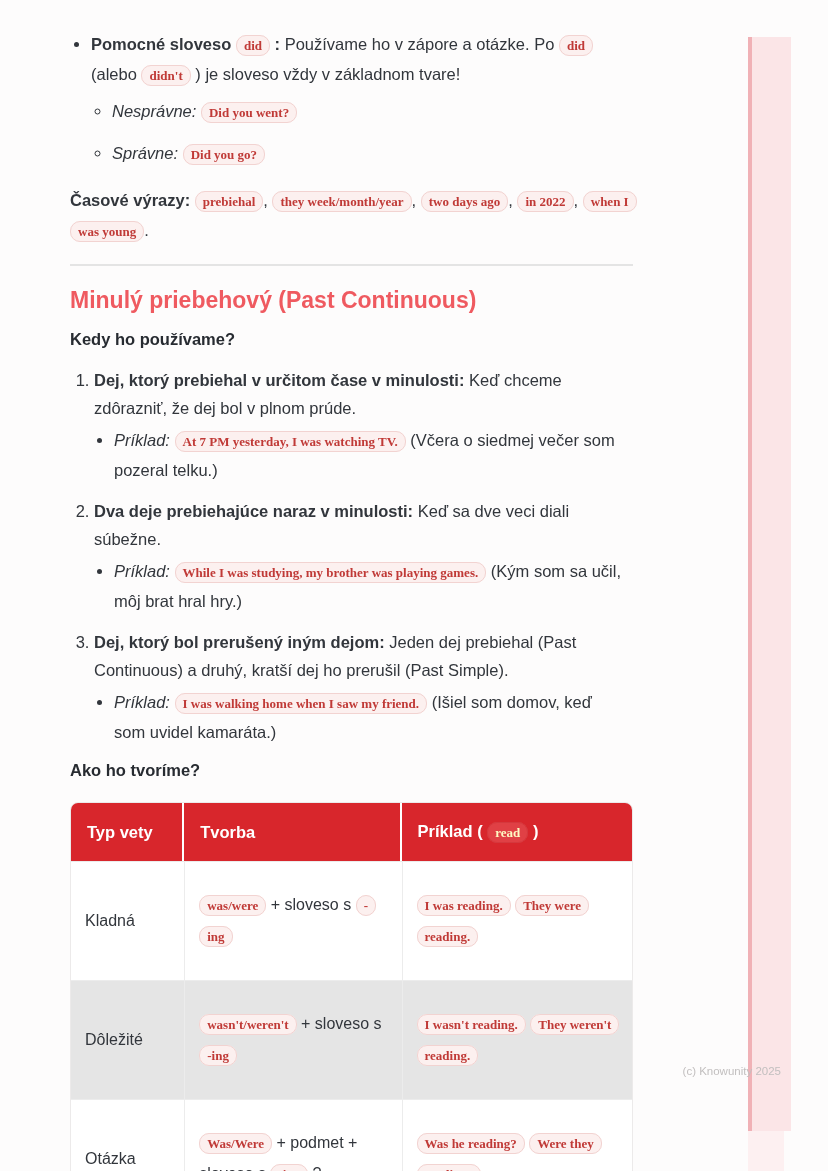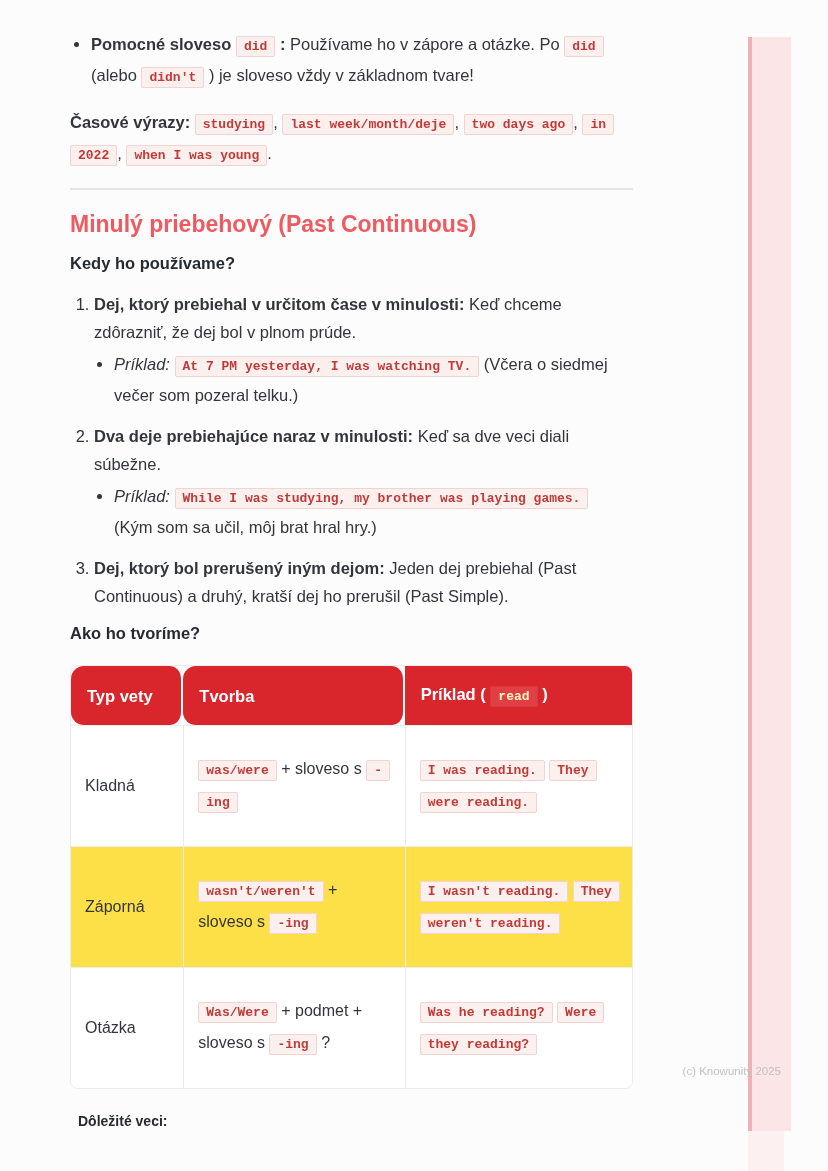--- a/index.html
+++ b/index.html
@@ -8,24 +8,24 @@
     background:#fdfcfc; overflow:hidden;
     font-family:"Liberation Sans", sans-serif;
     color:#32363c; font-size:16.5px;
   }
   .content { position:absolute; left:70px; top:30px; width:563px; }
 
   .b  { font-weight:bold; }
   .it { font-style:italic; }
 
   .chip {
-    font-family:Liberation Mono, monospace;
+    font-family:Liberation Serif, serif;
     font-size:13px; font-weight:bold;
     color:#c03a37; background:#fcf0ef;
-    border:1px solid #f2d3d1; border-radius:2px;
+    border:1px solid #f2d3d1; border-radius:10px;
     padding:2px 7px;
     box-decoration-break:clone; -webkit-box-decoration-break:clone;
   }
   .chip-hdr {
     background:#e04045; border-color:#d5383d; color:#fef9c3;
   }
 
   ul.toplist { margin:0 0 16px 0; padding-left:21px; list-style:disc; }
   ul.toplist > li { line-height:28px; }
   ul.sublist { list-style:circle; margin:6px 0 0 0; padding-left:21px; }
@@ -44,27 +44,27 @@
   ol.uselist ul > li { line-height:29px; margin:0; }
 
   h3.form-heading { margin:14px 0 22px 0; font-size:16.5px; font-weight:bold; color:#272b31; }
 
   .table-wrap { width:561px; border:1px solid #eceaea; border-radius:8px; overflow:hidden; margin:0 0 24px 0; }
   table.formtable { border-collapse:separate; border-spacing:0; width:561px; }
   table.formtable th {
     background:#d8262c; color:#ffffff; font-weight:bold; text-align:left;
     font-size:16.5px; line-height:26px; padding:15px 16px; vertical-align:middle;
   }
-  table.formtable th:not(:last-child) { border-right:2px solid #ffffff;border-radius:13px; }
+  table.formtable th:not(:last-child) { border-right:2px solid #ffffff; }
   table.formtable td {
     padding:28px 14px; vertical-align:middle; line-height:30px;
     border-top:1px solid #ececec; background:#ffffff; font-size:16px;
   }
   table.formtable td + td { border-left:1px solid #ececec; }
-  table.formtable tr.alt td { background:#fde047; }
+  table.formtable tr.alt td { background:#e5e5e5; }
   .col-type { width:90px; }
   .col-form { width:219px; }
   .col-ex   { width:252px; }
 
   h3.important { margin:8px; font-size:14px; font-weight:bold; color:#272b31; }
 
   .stripe {
     position:absolute; left:748px; top:37px; width:43px; height:1094px;
     background:#fbe5e7; border-left:4px solid #f0b1b6; box-sizing:border-box; z-index:2;
   }
@@ -91,27 +91,37 @@
     <ul class="toplist">
       <li>
         <span class="b">Pomocné sloveso</span>
         <span class="chip">did</span>
         <span class="b">:</span>
         <span>Používame ho v zápore a otázke. Po</span>
         <span class="chip">did</span>
         <span>(alebo</span>
         <span class="chip">didn't</span>
         <span>) je sloveso vždy v základnom tvare!</span>
+        <ul class="sublist">
+          <li>
+            <span class="it">Nesprávne:</span>
+            <span class="chip">Did you went?</span>
+          </li>
+          <li>
+            <span class="it">Správne:</span>
+            <span class="chip">Did you go?</span>
+          </li>
+        </ul>
       </li>
     </ul>
 
     <p class="time-block">
       <span class="b">Časové výrazy:</span>
-      <span class="chip">studying</span><span>,</span>
-      <span class="chip">last week/month/deje</span><span>,</span>
+      <span class="chip">prebiehal</span><span>,</span>
+      <span class="chip">they week/month/year</span><span>,</span>
       <span class="chip">two days ago</span><span>,</span>
       <span class="chip">in 2022</span><span>,</span>
       <span class="chip">when I was young</span><span>.</span>
     </p>
 
     <hr class="divider">
 
     <h2 class="title">Minulý priebehový (Past Continuous)</h2>
 
     <h3 class="sub">Kedy ho používame?</h3>
@@ -135,20 +145,27 @@
           <li>
             <span class="it">Príklad:</span>
             <span class="chip">While I was studying, my brother was playing games.</span>
             <span>(Kým som sa učil, môj brat hral hry.)</span>
           </li>
         </ul>
       </li>
       <li>
         <span class="b">Dej, ktorý bol prerušený iným dejom:</span>
         <span>Jeden dej prebiehal (Past Continuous) a druhý, kratší dej ho prerušil (Past Simple).</span>
+        <ul>
+          <li>
+            <span class="it">Príklad:</span>
+            <span class="chip">I was walking home when I saw my friend.</span>
+            <span>(Išiel som domov, keď som uvidel kamaráta.)</span>
+          </li>
+        </ul>
       </li>
     </ol>
 
     <h3 class="form-heading">Ako ho tvoríme?</h3>
 
     <div class="table-wrap">
       <table class="formtable">
         <thead>
           <tr>
             <th class="col-type">Typ vety</th>
@@ -167,21 +184,21 @@
               <span class="chip">was/were</span>
               <span>+ sloveso s</span>
               <span class="chip">-ing</span><span></span>
             </td>
             <td>
               <span class="chip">I was reading.</span>
               <span class="chip">They were reading.</span>
             </td>
           </tr>
           <tr class="alt">
-            <td>Záporná</td>
+            <td>Dôležité</td>
             <td>
               <span class="chip">wasn't/weren't</span>
               <span>+ sloveso s</span>
               <span class="chip">-ing</span><span></span>
             </td>
             <td>
               <span class="chip">I wasn't reading.</span>
               <span class="chip">They weren't reading.</span>
             </td>
           </tr>

